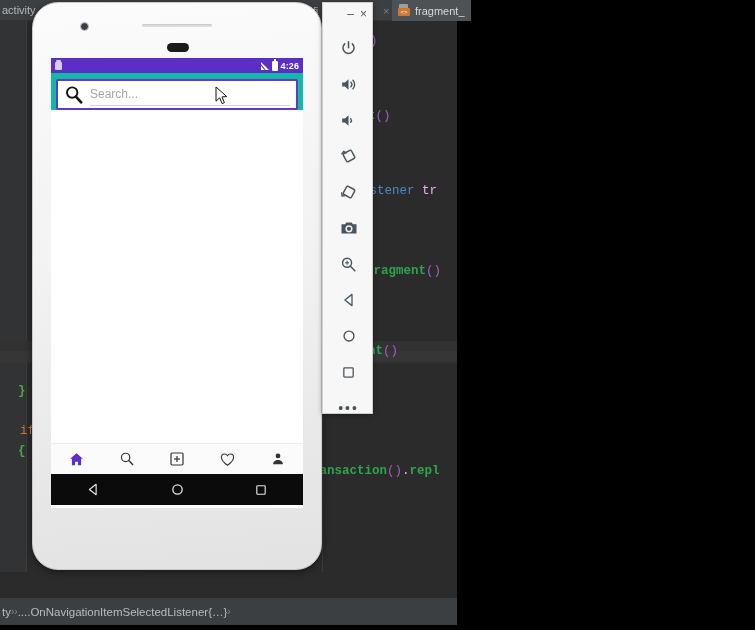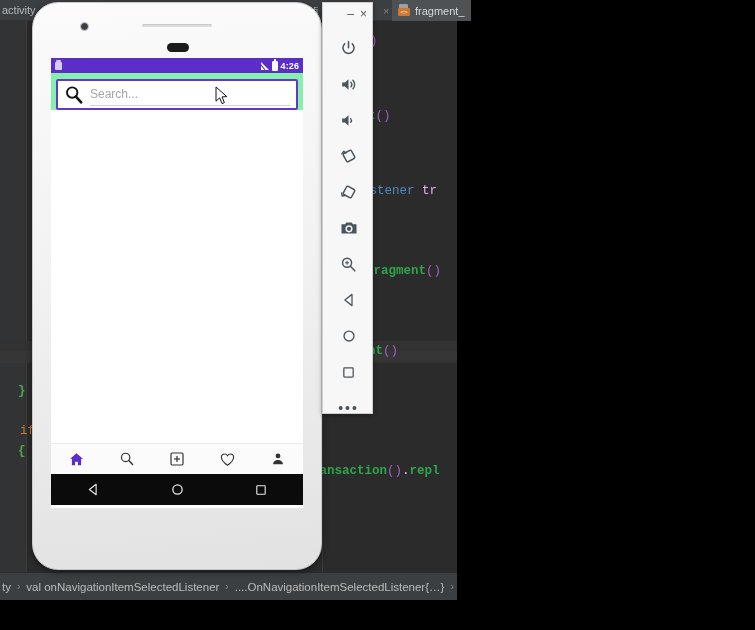--- a/index.html
+++ b/index.html
@@ -64,23 +64,23 @@
   }
   .sel-block { background: #214283; }
   .k-brace { color: #56a34a; font-weight: bold; }
   .k-paren { color: #a35cc0; }
   .k-kw    { color: #cc7832; }
   .k-fn    { color: #2da54a; font-weight: bold; }
   .k-id    { color: #4a88c7; }
   .k-plain { color: #f0abfc; }
 
   .ide-status {
-    position: absolute; left: 0; top: 572px; width: 457px; height: 28px;
+    position: absolute; left: 0; top: 597px; width: 457px; height: 28px;
     background: #3c3f41; border-top: 1px solid #2b2b2b;
-    display: flex; align-items: center; gap: 6px; padding: 0 2px;
+    display: flex; align-items: center; padding: 0 2px;
     font-size: 11.5px; color: #bbbbbb; white-space: nowrap; overflow: hidden;
   }
   .crumb-sep { color: #888; font-size: 10px; }
 
   
   .emulator {
     position: absolute; left: 32px; top: 2px; width: 290px; height: 568px;
   }
   .phone-body {
     position: absolute; left: 0; top: 0; width: 290px; height: 568px;
@@ -142,21 +142,21 @@
     position: relative; background: #fff;
   }
   .sb-batt::before {
     content: ""; position: absolute; left: 1.4px; top: -2.4px;
     width: 2px; height: 1.6px; background: #fff;
   }
   .sb-time { color: #fff; font-size: 9px; font-weight: bold;
              font-family: "Liberation Sans", sans-serif; letter-spacing: .1px; }
 
   
-  .search-wrap { padding: 6px 5px 0 5px; background: #86efac; }
+  .search-wrap { padding: 6px 5px 0 5px; background: #14b8a6; }
   .search-box {
     border: 2px solid #6238cc; border-radius: 2px;
     height: 31px; display: flex; align-items: center; gap: 6px;
     padding: 0 6px; background: #fff;
   }
   .search-icon-svg { flex: 0 0 auto; }
   .search-underline {
     flex: 1; border-bottom: 1px solid #d2d2d2; height: 22px;
     display: flex; align-items: center;
   }
@@ -249,21 +249,20 @@
           <div class="code-line" style="left: 18px; top: 420px;"><span class="k-brace">{</span></div>
         </div>
       <div class="code-line sel-block" style="left:300px;top:320px;padding:0 2px;">
         <span class="k-id">e</span>
       </div>
     </div>
 
     <div class="ide-status">
       <span>ty</span>
       <span class="crumb-sep">›</span>
-      <span>val onNavigationItemSelectedListener</span>
       <span class="crumb-sep">›</span>
       <span>....OnNavigationItemSelectedListener{…}</span>
       <span class="crumb-sep">›</span>
 
     </div>
   </div>
 
   <div class="emulator">
     <div class="phone-body"></div>
     <div class="phone-cam"></div>

